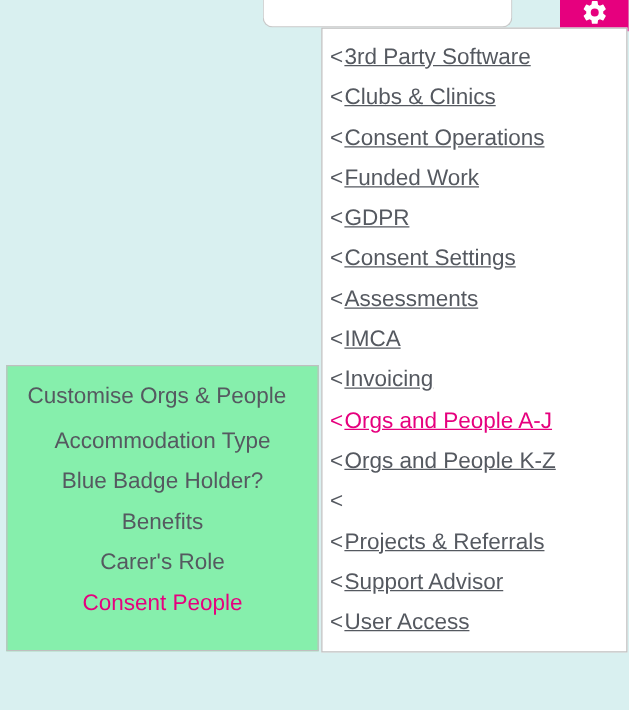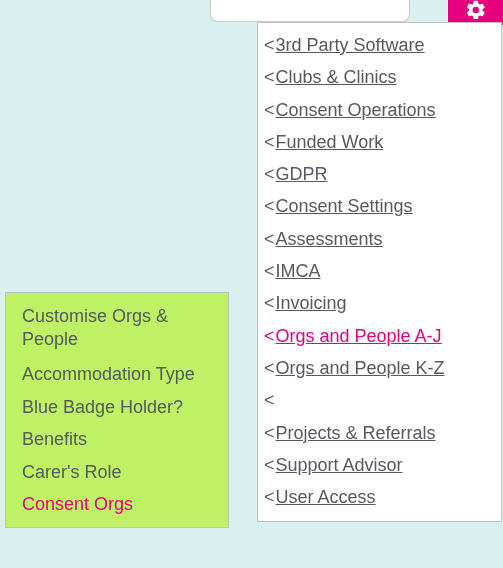--- a/index.html
+++ b/index.html
@@ -60,36 +60,37 @@
     font-weight: 400;
     margin-right: 1px;
   }
   .main-menu .item.active { color: #e6007e; }
   .main-menu .item .lbl { flex: 1; text-decoration: underline; }
   
   .sub-menu {
     position: absolute;
     top: 292px;
     left: 5px;
-    width: 224px;
-    background: #bef264;
+    width: 250px;
+    background: #86efac;
     border: 1px solid #bfbfbf;
-    padding: 12px 16px 6px 16px;
+    padding: 12px 16px 22px 16px;
   }
   .sub-menu .hdr {
     color: #555960;
     font-size: 18px;
     line-height: 1.25;
     margin-bottom: 8px;
   }
   .sub-menu .sitem {
     color: #555960;
     padding: 5px 0;
     cursor: pointer;
     line-height: 1.25;
+    text-align: center;
   }
   .sub-menu .sitem.active { color: #e6007e; }
 </style>
 </head>
 <body>
 
 <div class="top-input" value=""></div>
 
 <div class="gear-btn">
   <span>
@@ -161,15 +162,15 @@
     </div>
   </div>
 
 <div class="sub-menu">
   <div class="hdr">Customise Orgs &amp; People</div>
   <div id="subItems">
       <div class="sitem">Accommodation Type</div>
       <div class="sitem">Blue Badge Holder?</div>
       <div class="sitem">Benefits</div>
       <div class="sitem">Carer's Role</div>
-      <div class="sitem active">Consent Orgs</div>
+      <div class="sitem active">Consent People</div>
     </div>
 </div>
 
 </body></html>

